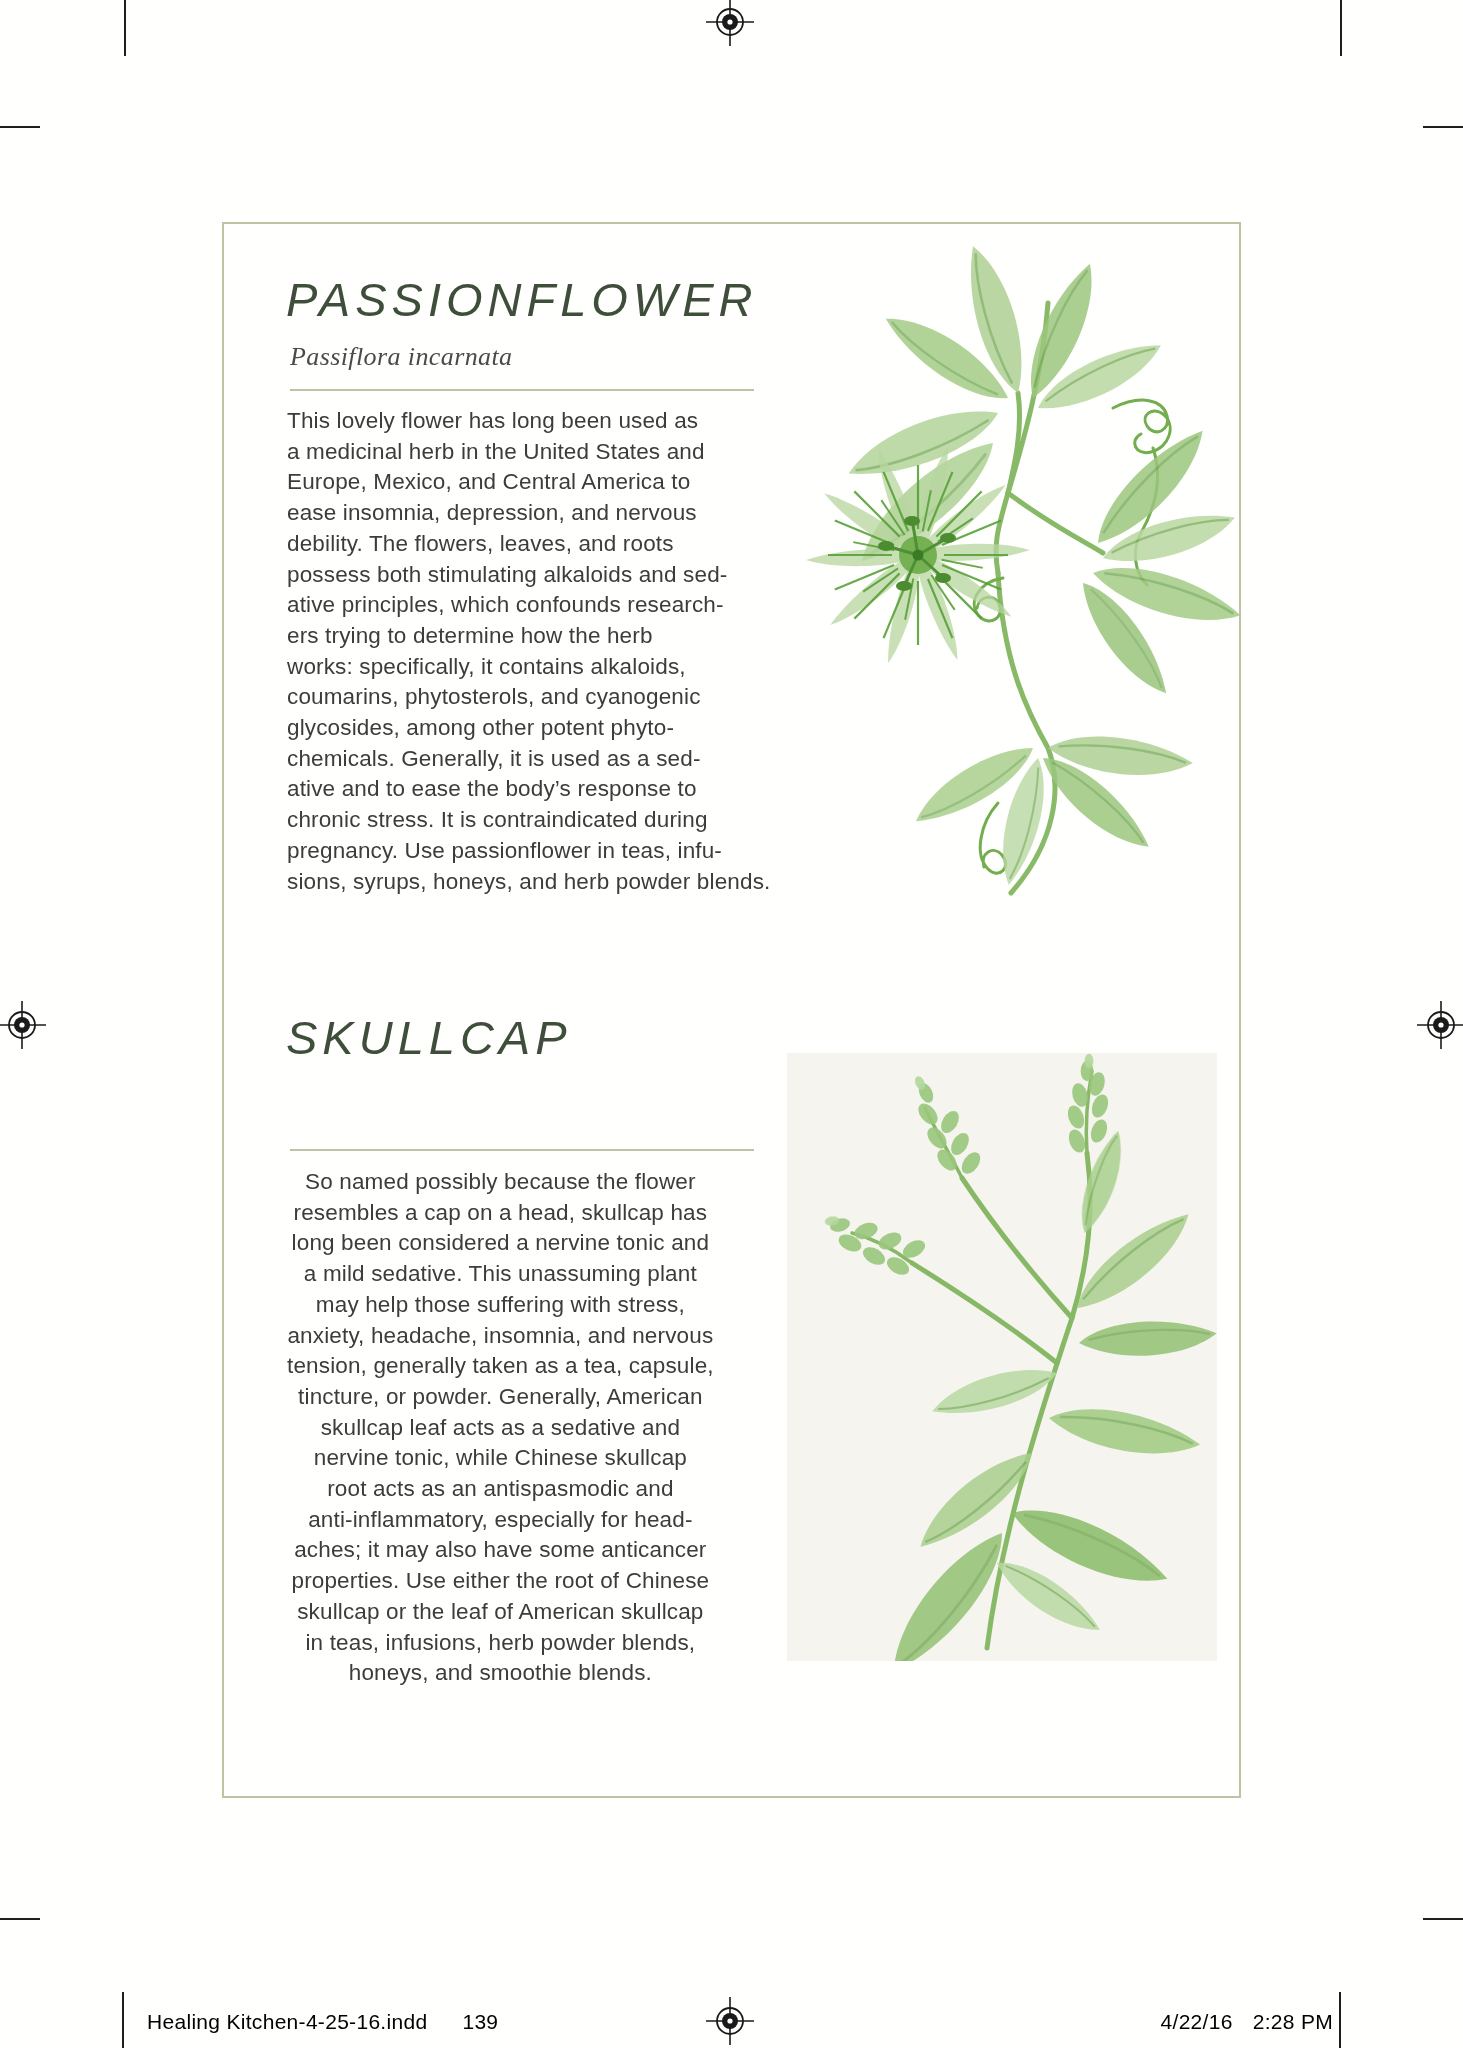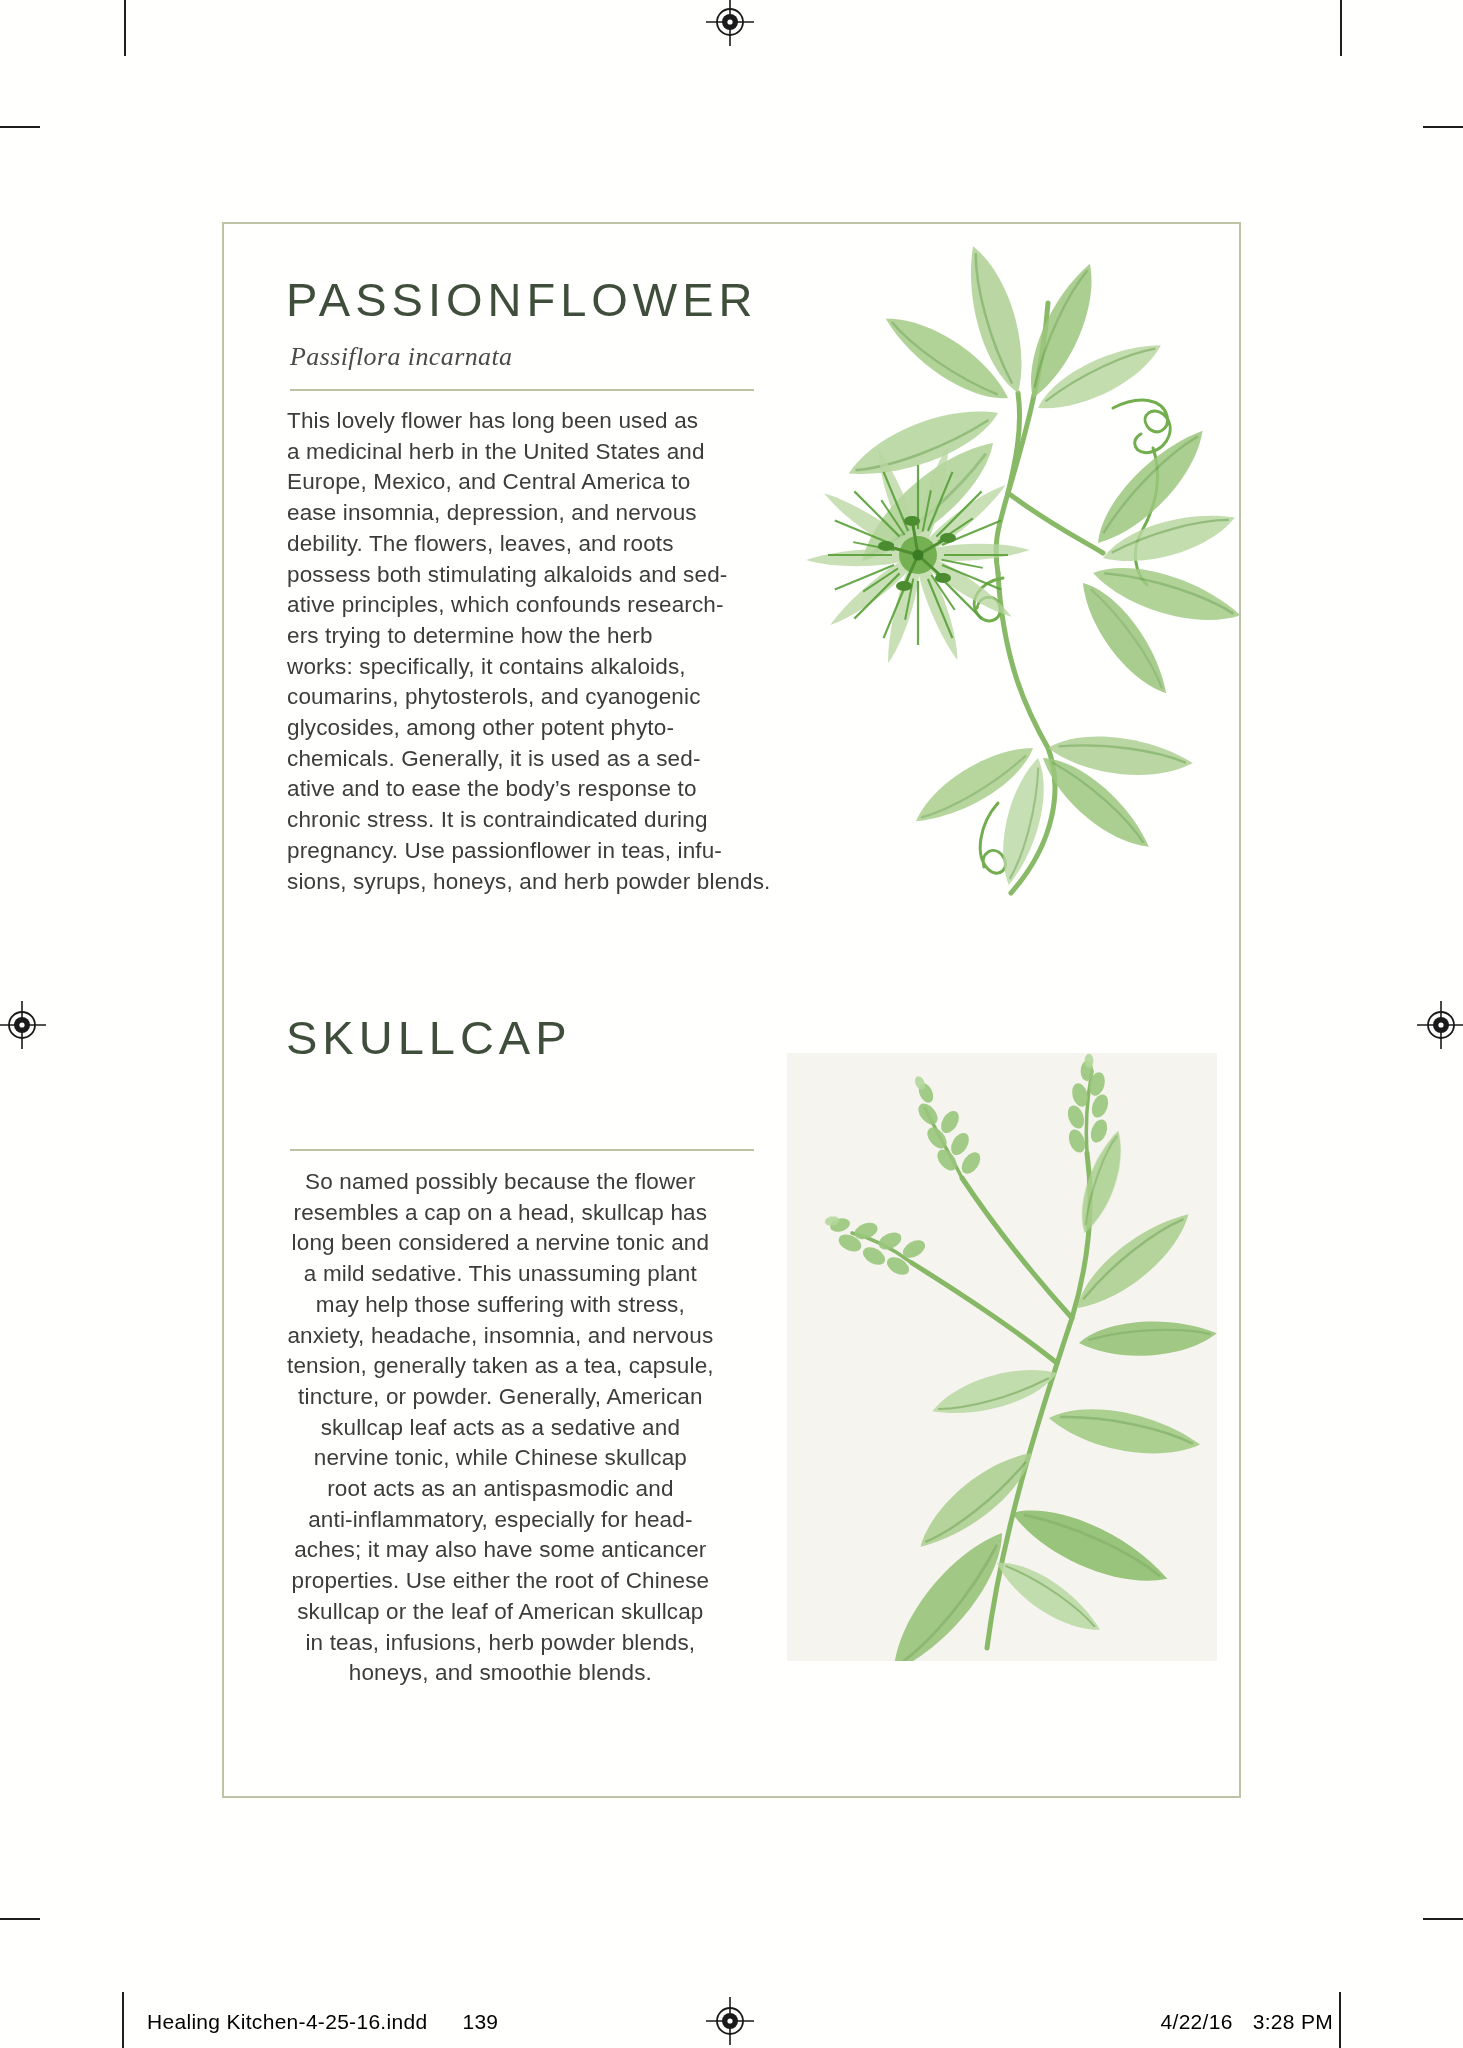--- a/index.html
+++ b/index.html
@@ -11,21 +11,21 @@
   .crop.v{width:2px;height:56px;}
   .crop.h{width:40px;height:2px;}
   .reg{position:absolute;width:48px;height:48px;}
 
   
   .frame{position:absolute;left:222px;top:222px;width:1019px;height:1576px;
          border:2px solid #bdc3a5;box-sizing:border-box;background:transparent;}
 
   
   .h-title{position:absolute;margin:0;font-weight:300;font-size:47px;
-           letter-spacing:5px;color:#3f4d3b;line-height:1;}
+           letter-spacing:5px;color:#3f4d3b;line-height:1;font-style:italic;}
   .latin{position:absolute;font-family:"Liberation Serif",serif;font-style:italic;
          font-size:26px;color:#4a4a4a;letter-spacing:.4px;line-height:31px;}
   .latin .rm{font-style:normal;}
   .rule{position:absolute;height:2px;background:#bdc3a5;width:464px;}
   .body-text{position:absolute;white-space:pre;font-size:22.5px;line-height:30.7px;
              color:#3c3c3c;letter-spacing:.15px;}
 
   .footer{position:absolute;font-size:21px;color:#000000;letter-spacing:.3px;}
   .footer .gap-l{margin-left:35px;}
   .footer .gap-s{margin-left:20px;}
@@ -273,16 +273,16 @@
     <use href="#leaf2" transform="translate(225,460) rotate(35) scale(1.1)" fill="#8abc68" opacity=".85"></use>
     <use href="#leaf2" transform="translate(215,480) rotate(140) scale(1.15)" fill="#93c173" opacity=".85"></use>
     <use href="#leaf2" transform="translate(210,510) rotate(45) scale(.8)" fill="#b9d8a2" opacity=".85"></use>
     <use href="#leaf2" transform="translate(298,180) rotate(-60) scale(.7)" fill="#a9cf8d" opacity=".85"></use>
   </svg>
 
   <div class="footer" style="left:147px;top:2010px;">
     <span>Healing Kitchen-4-25-16.indd</span><span class="gap-l">139</span>
   </div>
   <div class="footer" style="left:1133px;top:2010px;width:200px;text-align:right;">
-    <span>4/22/16</span><span class="gap-s">3:28 PM</span>
+    <span>4/22/16</span><span class="gap-s">2:28 PM</span>
   </div>
 
 </div>
 
 </body></html>

